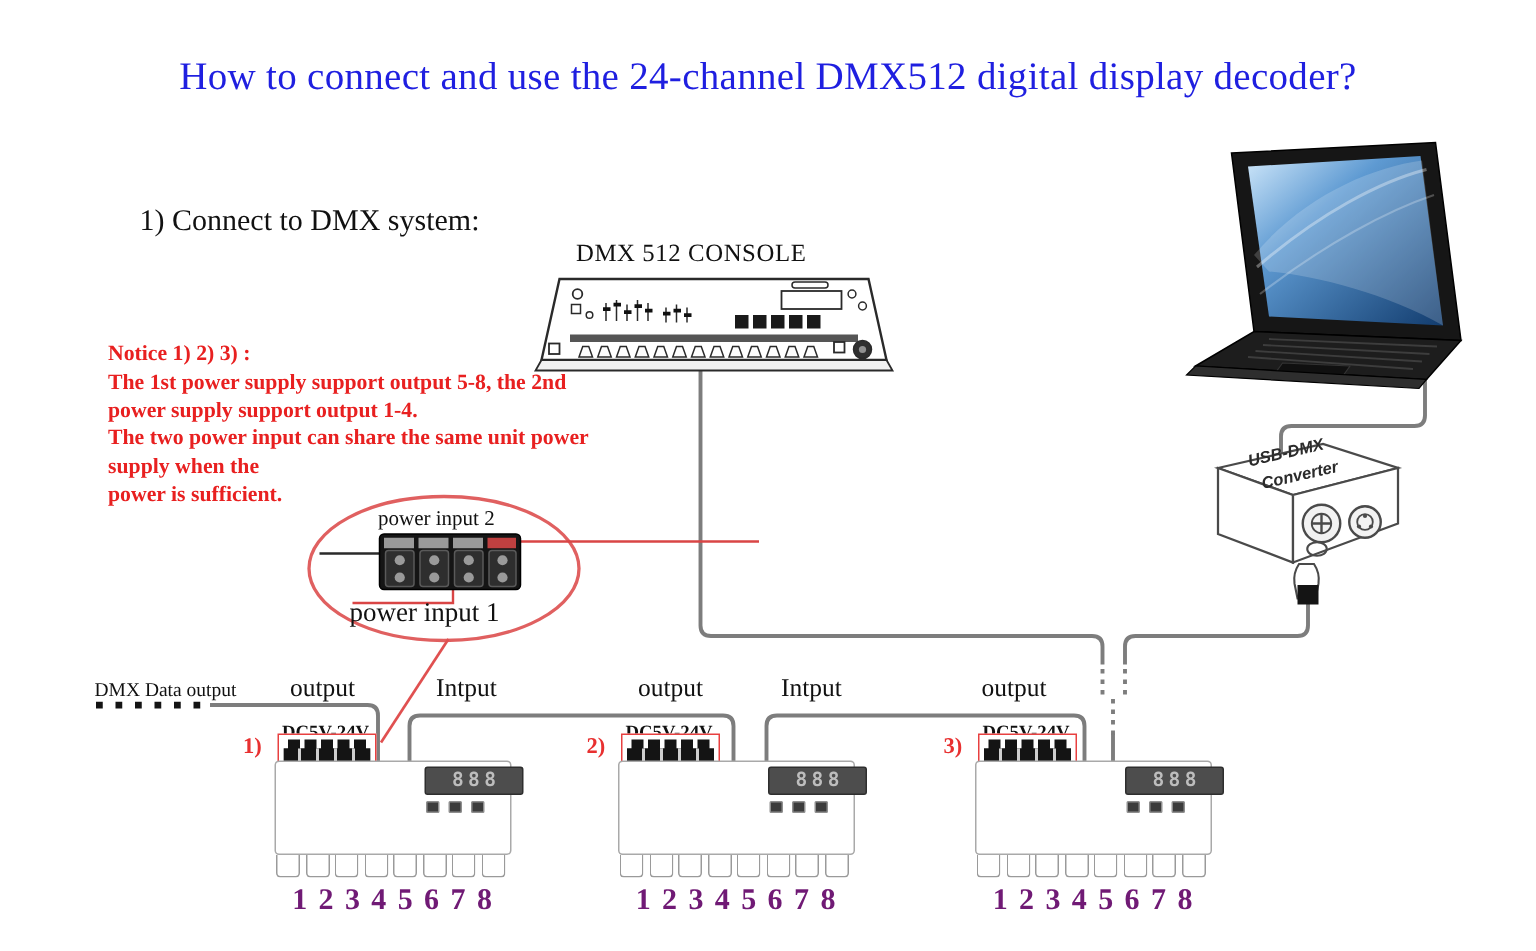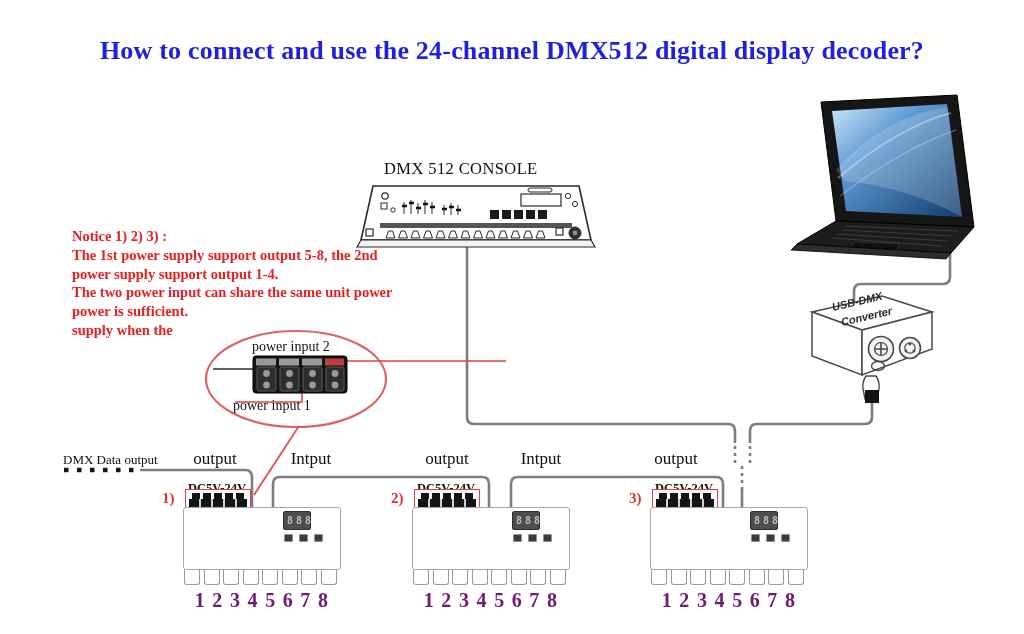--- a/index.html
+++ b/index.html
@@ -5,47 +5,47 @@
   html,body{margin:0;padding:0;background:#fff;}
   #stage{
     position:relative;width:1024px;height:634px;background:#ffffff;overflow:hidden;
     font-family:"Liberation Serif","DejaVu Serif",serif;
   }
   #stage *{box-sizing:border-box;}
   .abs{position:absolute;}
   #wires{position:absolute;left:0;top:0;width:1024px;height:634px;}
   .page-title{
     left:0;top:36px;width:1024px;text-align:center;
-    font-size:26px;font-weight:bold;color:#1f1fe0;letter-spacing:0.2px;
+    font-size:26px;font-weight:normal;color:#1f1fe0;letter-spacing:0.2px;
   }
   .section-heading{left:93px;top:136px;font-size:20px;color:#111;}
   .console-label{left:384px;top:159px;font-size:16.5px;color:#111;letter-spacing:0.4px;}
   .pc-label{left:648px;top:146px;font-size:18px;color:#111;line-height:21px;letter-spacing:0.4px;}
   .notice{left:60px;top:227px;width:380px;color:#e82020;font-size:14.5px;font-weight:bold;line-height:18.8px;margin-left:12px;}
   .pi2{left:252px;top:339px;font-size:14px;color:#111;text-align:center;}
-  .pi1{left:233px;top:398px;font-size:14px;color:#111;}
+  .pi1{left:233px;top:398px;font-size:18px;color:#111;}
   .dmx-in{left:652px;top:386px;width:190px;text-align:center;font-size:19px;font-weight:bold;color:#e82020;}
   .dmx-out{left:63px;top:452px;font-size:13px;color:#111;}
   .io{top:449px;width:70px;text-align:center;font-size:17px;color:#111;}
   .io1{left:180px;} .io2{left:276px;} .io3{left:412px;} .io4{left:506px;} .io5{left:641px;}
 
   .decoder{position:absolute;top:481px;width:158px;height:140px;}
   .d1{left:183px;} .d2{left:412px;} .d3{left:650px;}
   .dc-label{position:absolute;left:0px;top:0;width:68px;text-align:center;font-size:12.5px;font-weight:bold;color:#111;}
   .marker{position:absolute;left:-21px;top:9px;font-size:15px;font-weight:bold;color:#e83030;}
   .term-redbox{position:absolute;left:2px;top:8px;width:66px;height:23px;border:1.6px solid #e84040;background:#fff;}
   .teeth{position:absolute;left:6px;top:3px;width:52px;height:7px;display:flex;gap:3px;}
   .teeth span{flex:1;background:#141414;}
   .term-bar{position:absolute;left:3px;top:9px;width:58px;height:9px;background:#141414;
     background-image:repeating-linear-gradient(90deg,#141414 0 10px,#cfcfcf 10px 12px);}
   .body{position:absolute;left:0;top:26px;width:158px;height:63px;background:#fff;
     border:1.6px solid #a9a9a9;border-radius:3px;}
-  .display{position:absolute;left:99px;top:3px;width:28px;height:19px;background:#4d4d4d;
+  .display{position:absolute;left:99px;top:3px;width:66px;height:19px;background:#4d4d4d;
     border:1px solid #2e2e2e;border-radius:2px;text-align:center;
-    font-family:"DejaVu Sans Mono",monospace;font-size:10px;font-weight:bold;color:#bdbdbd;
+    font-family:"DejaVu Sans Mono",monospace;font-size:13px;font-weight:bold;color:#bdbdbd;
     letter-spacing:3px;line-height:17px;text-indent:3px;}
   .btns{position:absolute;left:100px;top:26px;width:45px;display:flex;gap:6px;}
   .btns span{width:9px;height:8px;background:#3c3c3c;border:1px solid #8f8f8f;border-radius:1px;}
   .tabs{position:absolute;left:1px;top:89px;width:156px;display:flex;gap:3.5px;}
   .tabs span{width:16px;height:15px;background:#fff;border:1.5px solid #9a9a9a;border-top:none;
     border-radius:0 0 3px 3px;}
   .channels{position:absolute;left:-4px;top:108px;width:166px;text-align:center;
     font-size:20px;font-weight:bold;color:#701a75;letter-spacing:1.3px;white-space:nowrap;}
 </style>
 </head>
@@ -169,29 +169,30 @@
           <circle cx="312.5" cy="373.5" r="3.4"></circle>
             <circle cx="312.5" cy="385" r="3.4"></circle>
           <circle cx="335" cy="373.5" r="3.4"></circle>
             <circle cx="335" cy="385" r="3.4"></circle>
         </g>
       </g>
     </g>
   </svg>
 
   <div class="abs page-title">How to connect and use the 24-channel DMX512 digital display decoder?</div>
+  <div class="abs section-heading">1) Connect to DMX system:</div>
   <div class="abs console-label">DMX 512 CONSOLE</div>
 
   <div class="abs notice">
     <div>Notice 1) 2) 3) :</div>
     <div>The 1st power supply support output 5-8, the 2nd</div>
     <div>power supply support output 1-4.</div>
     <div>The two power input can share the same unit power</div>
+    <div>supply when the</div>
     <div>power is sufficient.</div>
-    <div>supply when the</div>
   </div>
 
   <div class="abs pi2">power input 2</div>
   <div class="abs pi1">power input 1</div>
   <div class="abs dmx-out">DMX Data output</div>
 
   <div class="abs io io1">output</div>
   <div class="abs io io2">Intput</div>
   <div class="abs io io3">output</div>
   <div class="abs io io4">Intput</div>

